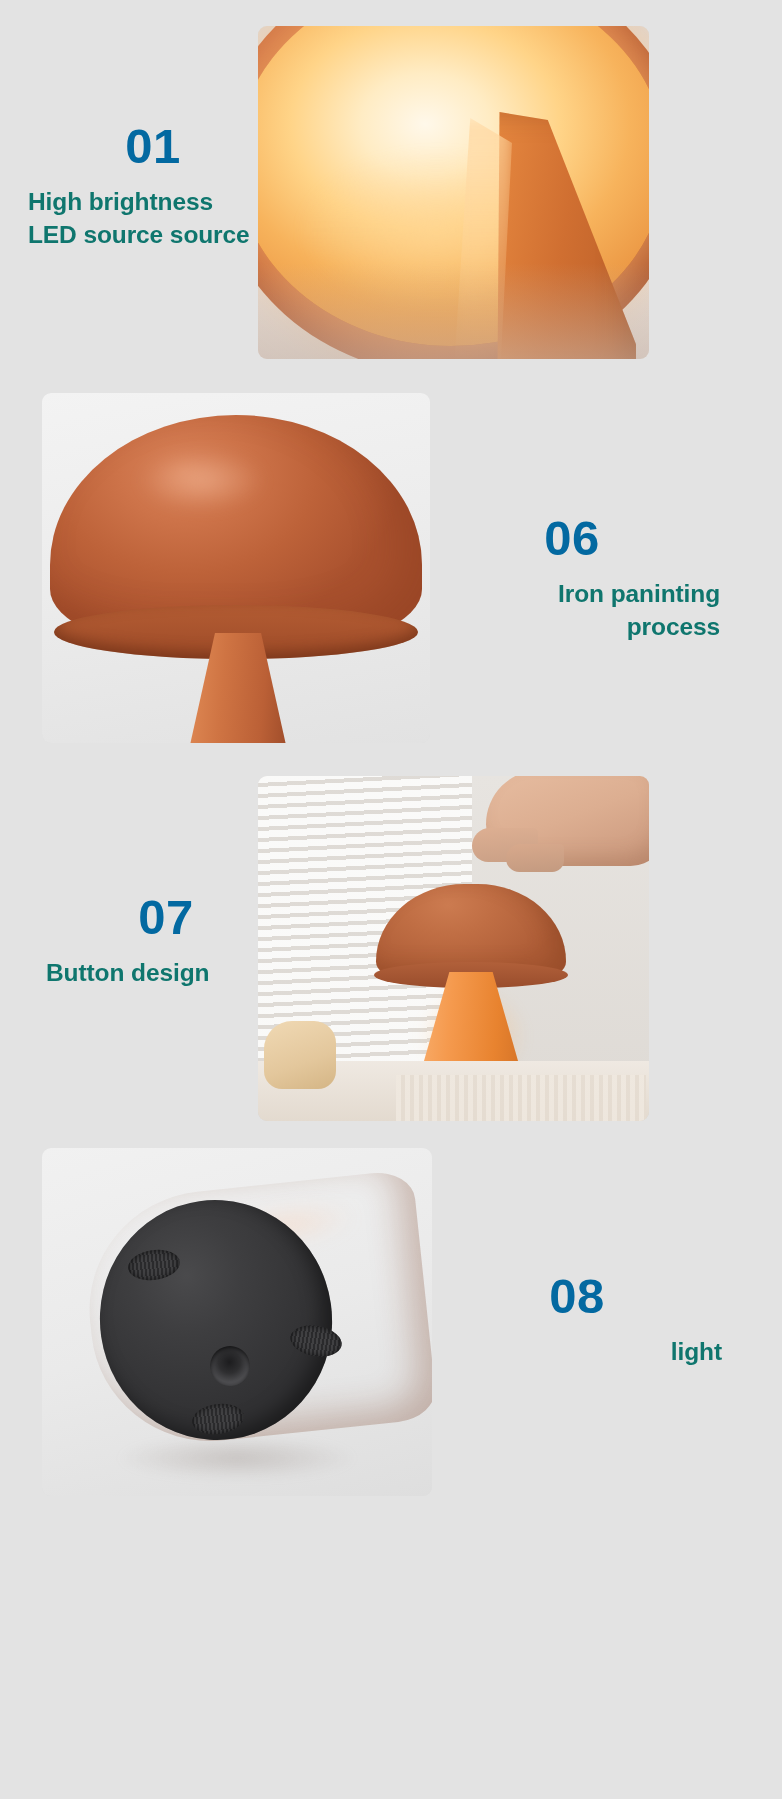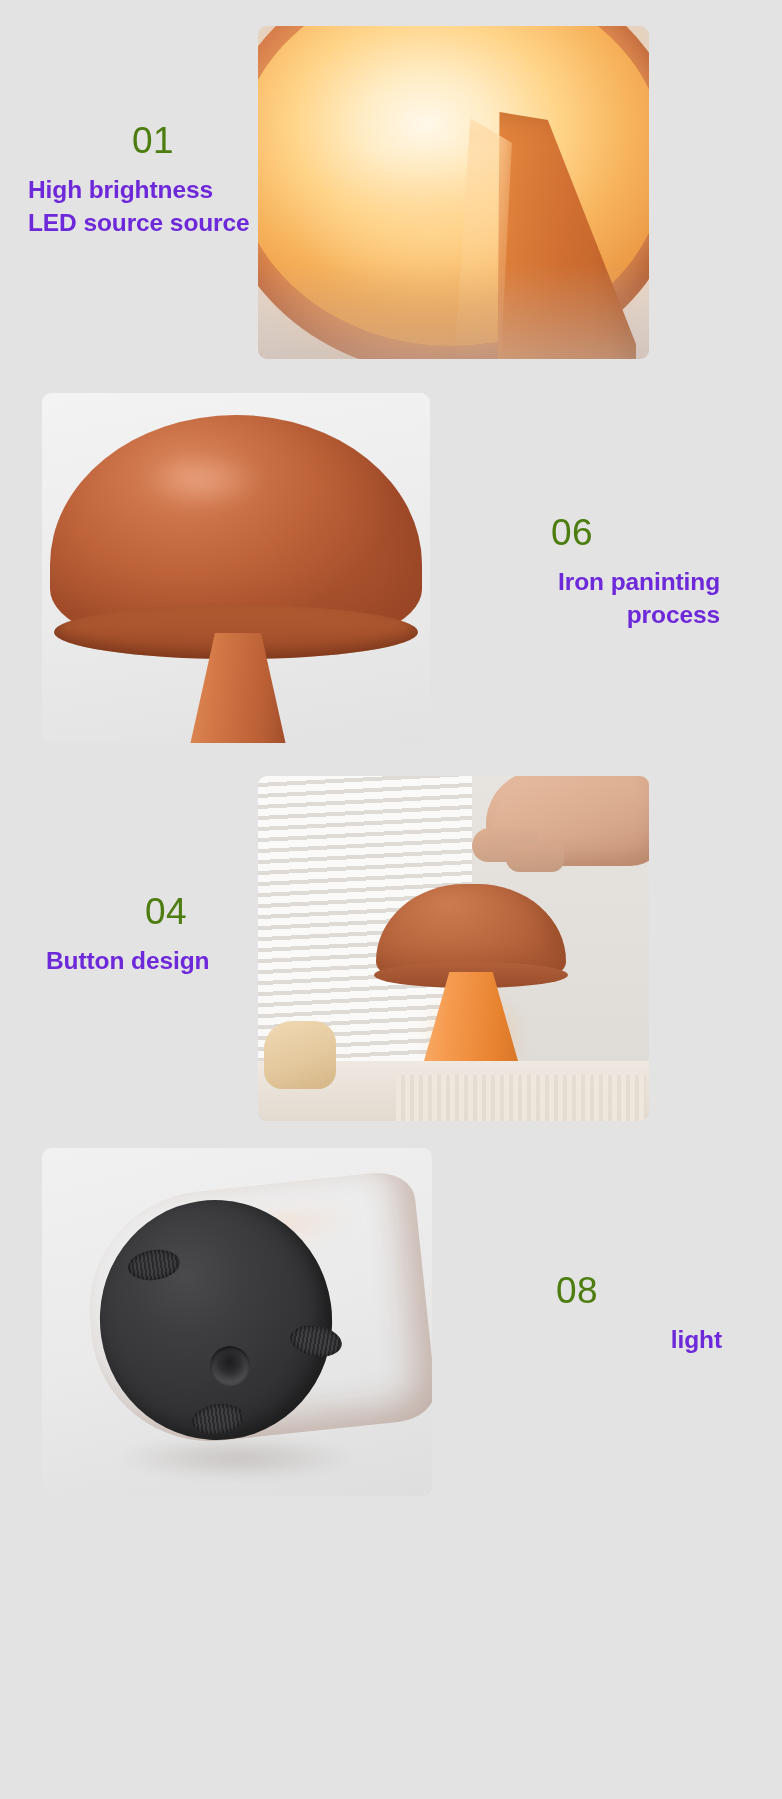--- a/index.html
+++ b/index.html
@@ -28,31 +28,31 @@
     position: absolute;
     border-radius: 9px;
     overflow: hidden;
     background: #ddd;
   }
 
   .caption {
     position: absolute;
   }
   .caption .num {
-    font-size: 37px;
-    font-weight: normal;
-    color: #4d7c0f;
+    font-size: 49px;
+    font-weight: bold;
+    color: #0369a1;
     line-height: 1.0;
     letter-spacing: 0.5px;
     margin: 0 0 14px 0;
   }
   .caption .line {
     font-size: 24.5px;
     font-weight: bold;
-    color: #6d28d9;
+    color: #0f766e;
     line-height: 1.36;
     letter-spacing: -0.1px;
     white-space: nowrap;
   }
   .align-left  { text-align: left; }
   .align-right { text-align: right; }
 
   
   #photo1 { left: 258px; top: 26px; width: 391px; height: 333px; }
   #photo1 .bg {
@@ -357,21 +357,21 @@
       <div class="lstem-glow"></div>
       <div class="lshade"></div>
       <div class="lshade-lip"></div>
       <div class="lstem"></div>
       <div class="table"></div>
       <div class="tablefront"></div>
       <div class="toy"></div>
     </div>
 
     <div class="caption" id="cap3">
-      <div class="num">04</div>
+      <div class="num">07</div>
       <div class="line align-left">Button design</div>
     </div>
 
   </div>
 
   <div class="block">
 
     <div class="photo" id="photo4">
       <div class="bg"></div>
       <div class="shadow"></div>

